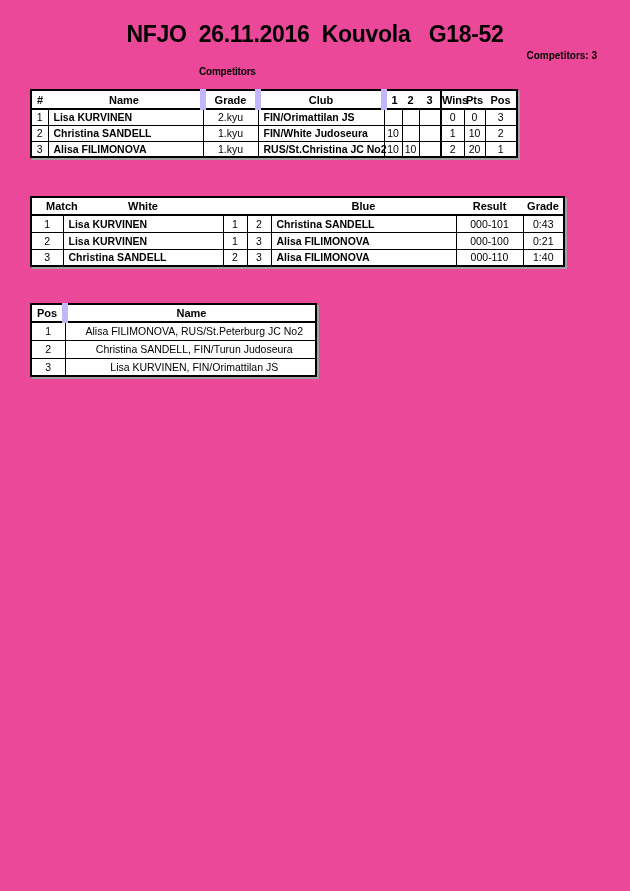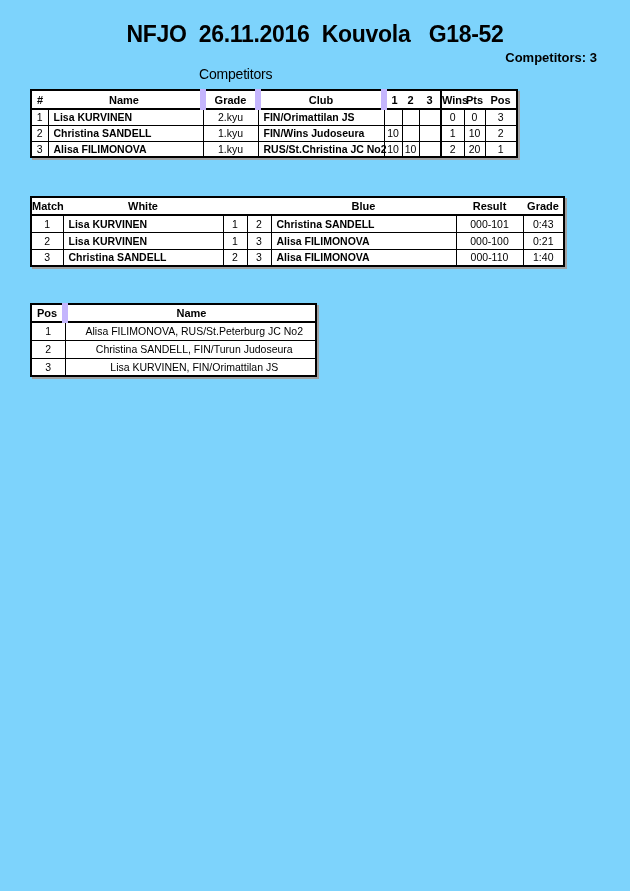--- a/index.html
+++ b/index.html
@@ -1,30 +1,30 @@
 <!DOCTYPE html>
 <html><head>
 <meta charset="utf-8">
 <style>
   html,body { margin:0; padding:0; background:#ffffff; }
   .page {
-    position:relative; width:630px; height:891px; background:#7dd3fc;
+    position:relative; width:630px; height:891px; background:#ec4899;
     font-family:"Liberation Sans", sans-serif; color:#000;
     overflow:hidden;
   }
   .title {
     position:absolute; top:21px; left:0; width:630px; text-align:center;
     font-size:23px; font-weight:bold; white-space:pre; letter-spacing:-0.3px;
   }
   .comp-count {
     position:absolute; top:50px; right:33px;
-    font-size:13px; font-weight:bold;
+    font-size:10px; font-weight:bold;
   }
   .sect {
-    position:absolute; font-size:14px; font-weight:normal; letter-spacing:-0.2px;
+    position:absolute; font-size:10px; font-weight:bold; letter-spacing:-0.2px;
   }
   .sect-competitors { left:199px; top:66px; }
   .sect-matches  { left:30px; top:176px; width:533px; text-align:center; }
   .sect-results  { left:30px; top:283px; width:285px; text-align:center;margin-top:27px; }
 
   table.tbl {
     position:absolute; border-collapse:collapse; table-layout:fixed;
     background:#fff; border:2px solid #000;
     box-shadow:2px 2px 0 #a0a0a0;
     font-size:10.5px;
@@ -44,21 +44,21 @@
   #t-matches     { left:30px; top:196px; width:533px; }
   #t-results     { left:30px; top:303px; width:285px; }
 
   #t-competitors tr.hrow { height:19px; }
   #t-competitors tr.drow { height:16px; }
   #t-matches tr.hrow { height:18px; }
   #t-matches tr.drow { height:17px; }
   #t-results tr.hrow { height:18px; }
   #t-results tr.drow { height:18px; }
 
-  #t-matches th.h-match { text-align:right; padding-left:0; }
+  #t-matches th.h-match { text-align:right; padding-left:14px; }
 </style>
 </head>
 <body>
 
 <div class="page">
 
   <div class="title">NFJO  26.11.2016  Kouvola   G18-52</div>
   <div class="comp-count">Competitors: 3</div>
 
   <div class="sect sect-competitors">Competitors</div>
@@ -100,21 +100,21 @@
         <td></td>
         <td></td>
         <td class="thick-l">0</td>
         <td>0</td>
         <td>3</td>
       </tr>
       <tr class="drow">
         <td>2</td>
         <td class="al">Christina SANDELL</td>
         <td>1.kyu</td>
-        <td class="al">FIN/Wins Judoseura</td>
+        <td class="al">FIN/White Judoseura</td>
         <td>10</td>
         <td></td>
         <td></td>
         <td class="thick-l">1</td>
         <td>10</td>
         <td>2</td>
       </tr>
       <tr class="drow">
         <td>3</td>
         <td class="al">Alisa FILIMONOVA</td>

